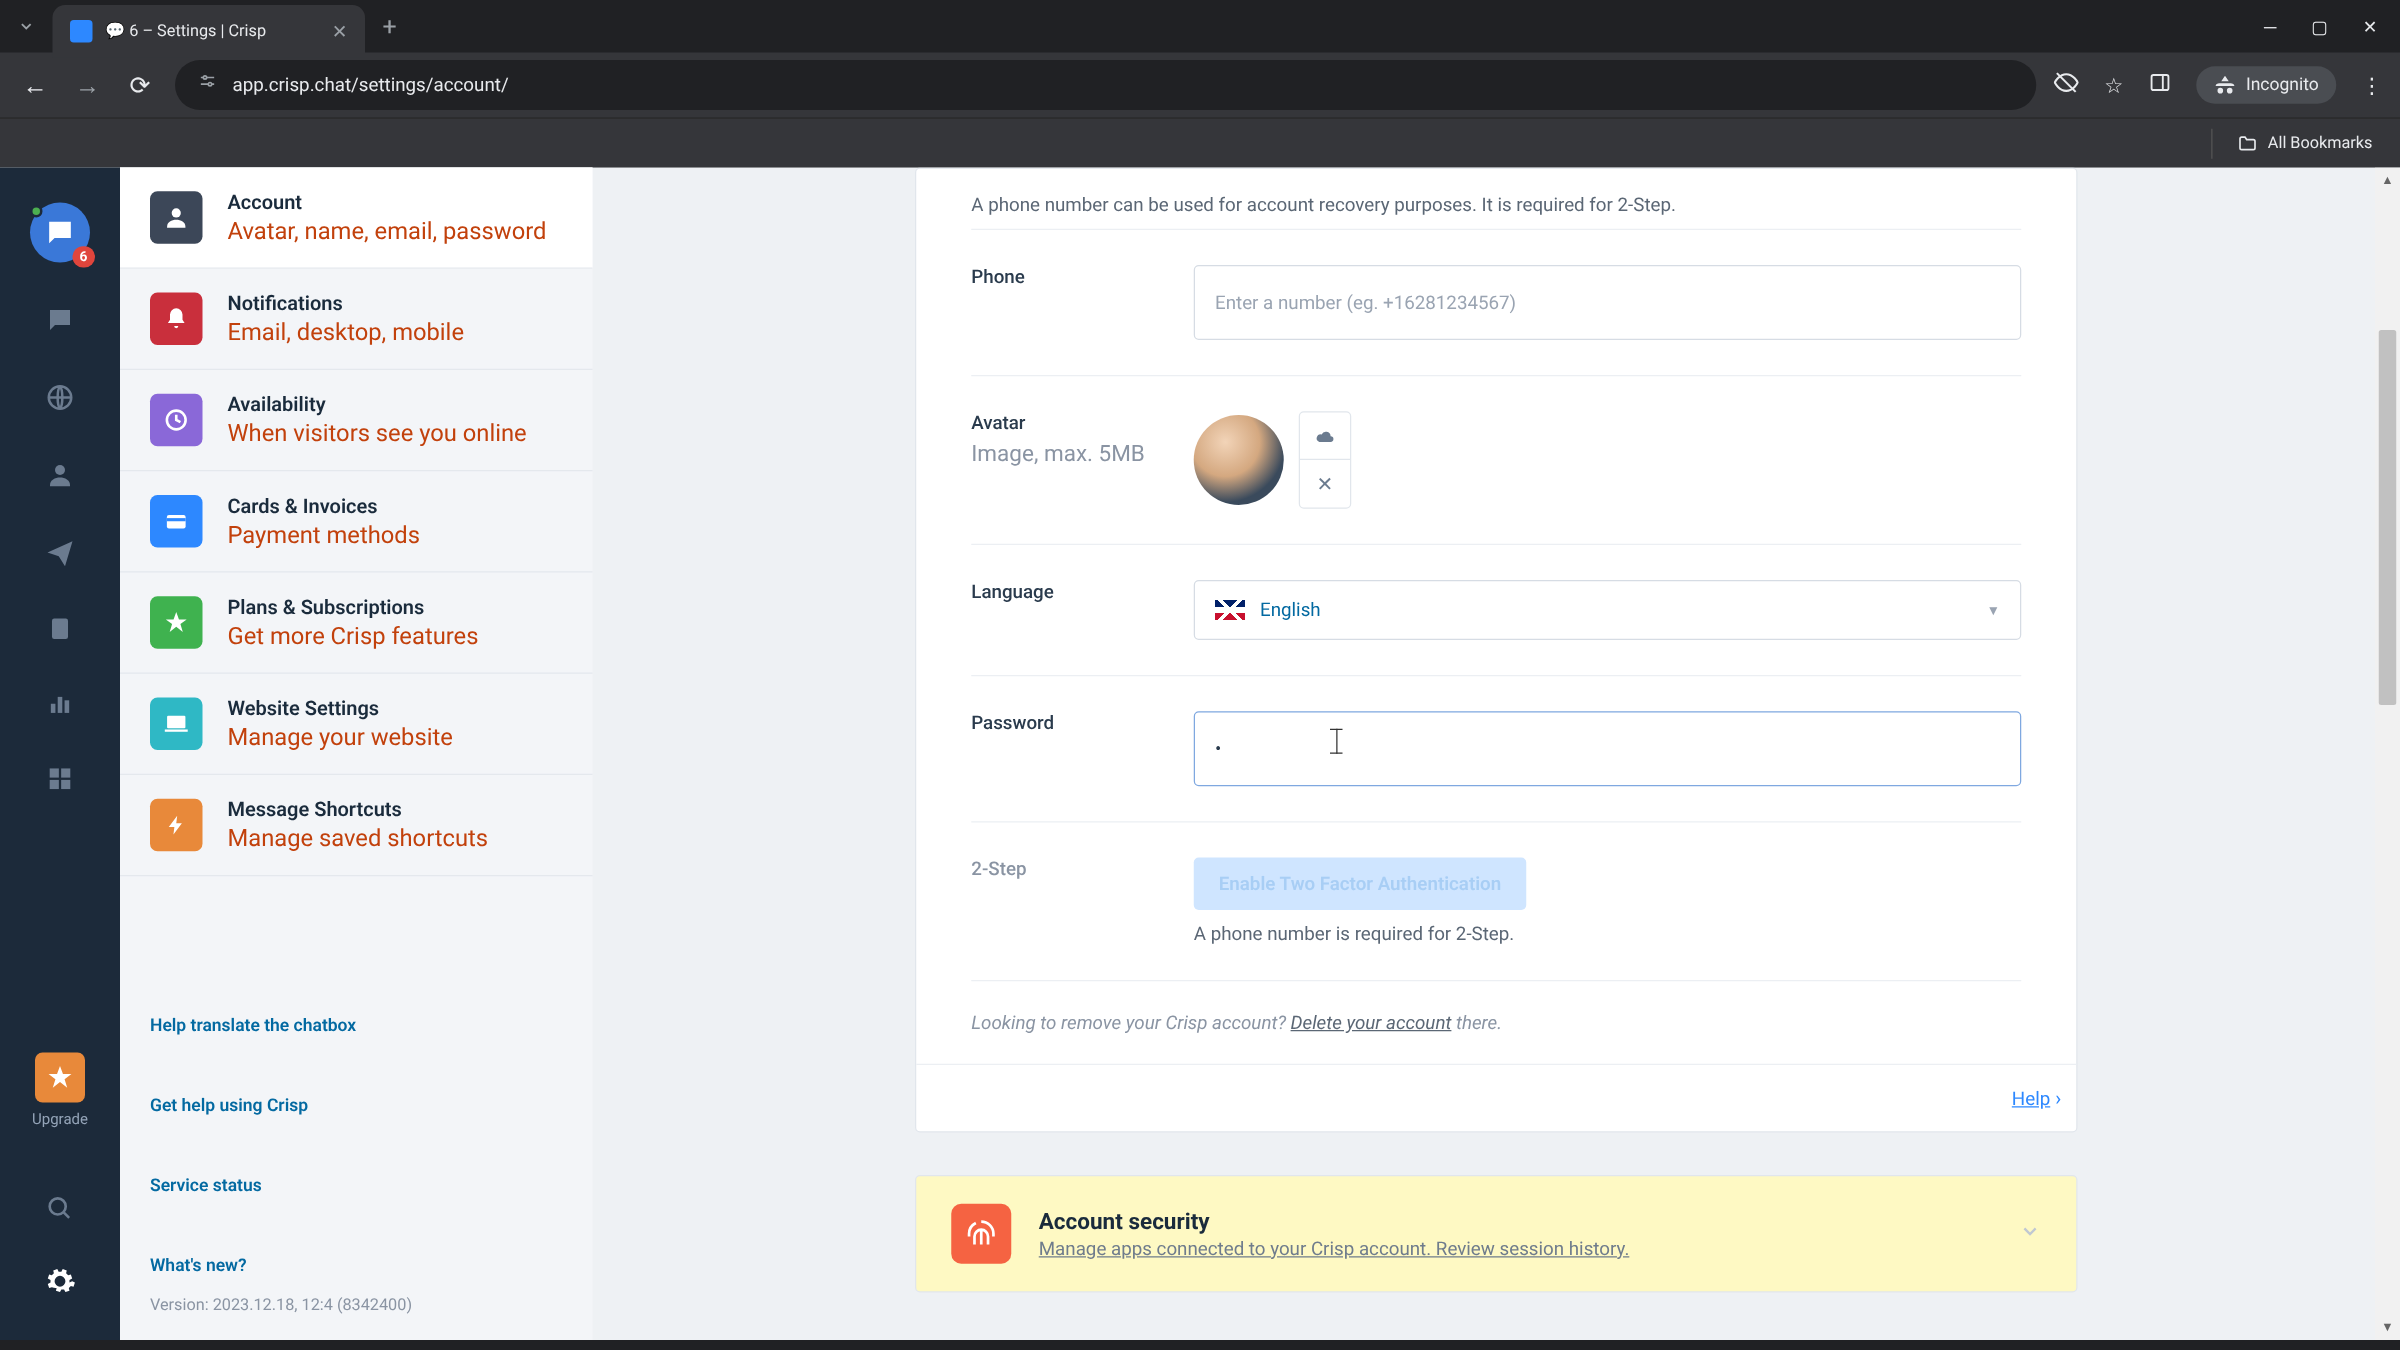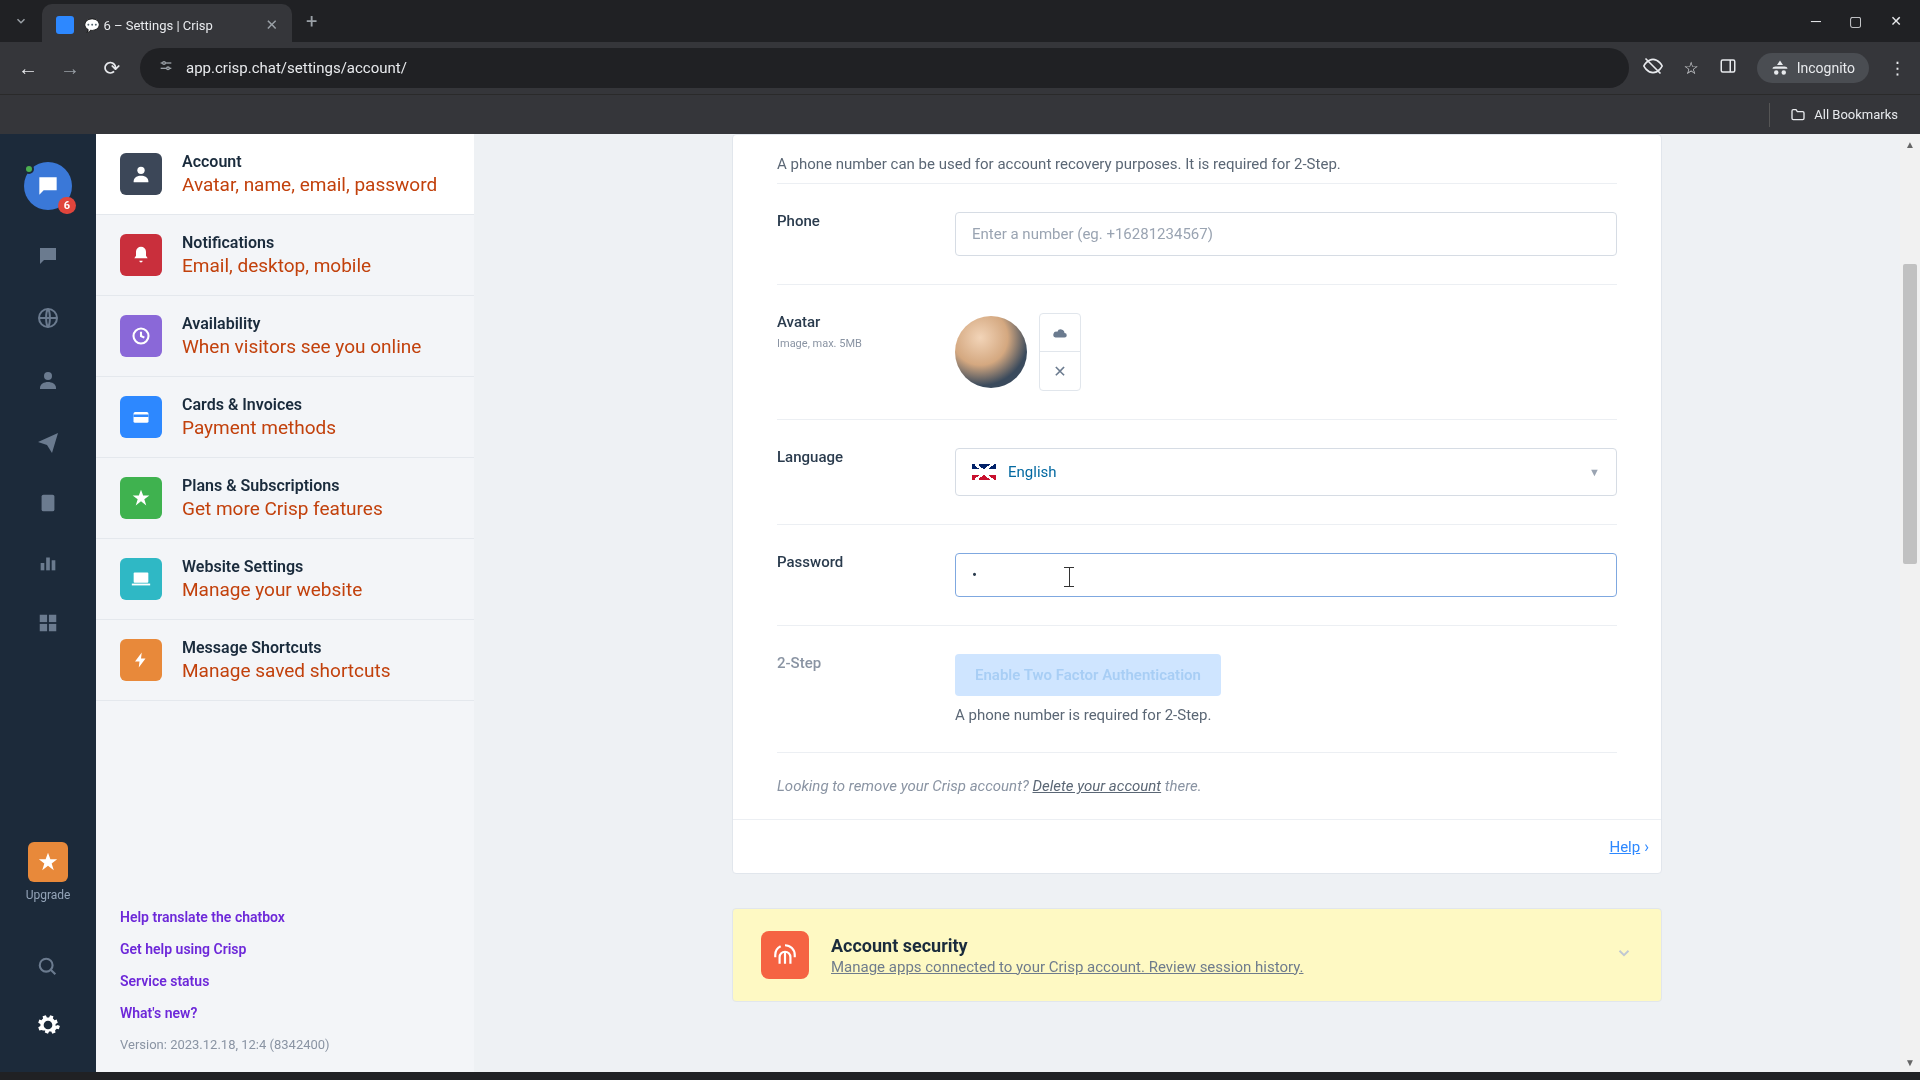--- a/index.html
+++ b/index.html
@@ -43,35 +43,35 @@
 .rail-upgrade-label { color: #94a4b8; font-size: 12px; }
 .rail-bottom { display: flex; flex-direction: column; align-items: center; gap: 30px; margin-bottom: 30px; }
 
 .sidebar { width: 378px; background: #f3f5f8; display: flex; flex-direction: column; }
 .sidebar-item { display: flex; align-items: center; gap: 20px; padding: 18px 24px; border-bottom: 1px solid #e4e8ed; cursor: pointer; }
 .sidebar-item.active { background: #fff; }
 .sidebar-icon { width: 42px; height: 42px; border-radius: 6px; display: flex; align-items: center; justify-content: center; color: #fff; flex-shrink: 0; }
 .sidebar-text-title { font-size: 16px; font-weight: 600; color: #1a2b3c; }
 .sidebar-text-sub { font-size: 19px; color: #c2410c; margin-top: 2px; }
 .sidebar-footer { margin-top: auto; padding: 20px 24px; }
-.sidebar-footer-link { display: block; color: #6d28d9; font-size: 14px; font-weight: 600; padding: 8px 0; cursor: pointer; }
+.sidebar-footer-link { display: block; color: #0369a1; font-size: 14px; font-weight: 600; padding: 8px 0; cursor: pointer; margin-top: 32px; }
 .sidebar-version { color: #8a94a3; font-size: 13px; padding-top: 8px; }
 
 .main { flex: 1; overflow-y: auto; padding: 0 40px; position: relative; }
 .card { background: #fff; border: 1px solid #e1e6ec; border-radius: 4px; max-width: 930px; margin: 0 auto; }
 .card-inner { padding: 0 44px; }
 .row { display: flex; padding: 28px 0; border-bottom: 1px solid #eceff3; }
 .row:last-child { border-bottom: none; }
 .row-label { width: 178px; flex-shrink: 0; }
 .row-label-title { font-size: 15px; color: #2a3b4d; font-weight: 500; }
-.row-label-sub { font-size: 11px; color: #8a94a3; margin-top: 6px; }
+.row-label-sub { font-size: 18px; color: #8a94a3; margin-top: 6px; }
 .row-label.muted .row-label-title { color: #8a94a3; }
 .row-content { flex: 1; }
 .hint-text { font-size: 15px; color: #5b6775; padding: 20px 0 10px; border-bottom: 1px solid #eceff3; }
-.input { width: 100%; height: 44px; border: 1px solid #d6dce4; border-radius: 4px; padding: 16px 16px; font-size: 15px; color: #2a3b4d; }
+.input { width: 100%; height: 60px; border: 1px solid #d6dce4; border-radius: 4px; padding: 16px 16px; font-size: 15px; color: #2a3b4d; }
 .input::placeholder { color: #9aa4b2; }
 .avatar-row { display: flex; align-items: center; gap: 12px; }
 .avatar-img { width: 72px; height: 72px; border-radius: 50%; background: radial-gradient(circle at 35% 30%, #f2d4b8 0%, #d4a880 40%, #3a4a5c 70%); }
 .avatar-actions { border: 1px solid #e1e6ec; border-radius: 4px; overflow: hidden; }
 .avatar-action-btn { width: 40px; height: 38px; display: flex; align-items: center; justify-content: center; cursor: pointer; color: #6b7b8f; }
 .avatar-action-btn:first-child { border-bottom: 1px solid #e1e6ec; }
 .select { width: 100%; height: 48px; border: 1px solid #d6dce4; border-radius: 4px; padding: 0 16px; display: flex; align-items: center; gap: 12px; cursor: pointer; position: relative; }
 .flag { width: 24px; height: 16px; background: linear-gradient(to bottom, #012169 33%, #fff 33%, #fff 66%, #c8102e 66%); position: relative; }
 .flag::before { content: ""; position: absolute; inset: 0; background: linear-gradient(45deg, transparent 45%, #fff 45%, #fff 55%, transparent 55%), linear-gradient(-45deg, transparent 45%, #fff 45%, #fff 55%, transparent 55%); }
 .select-value { font-size: 15px; color: #0369a1; }

